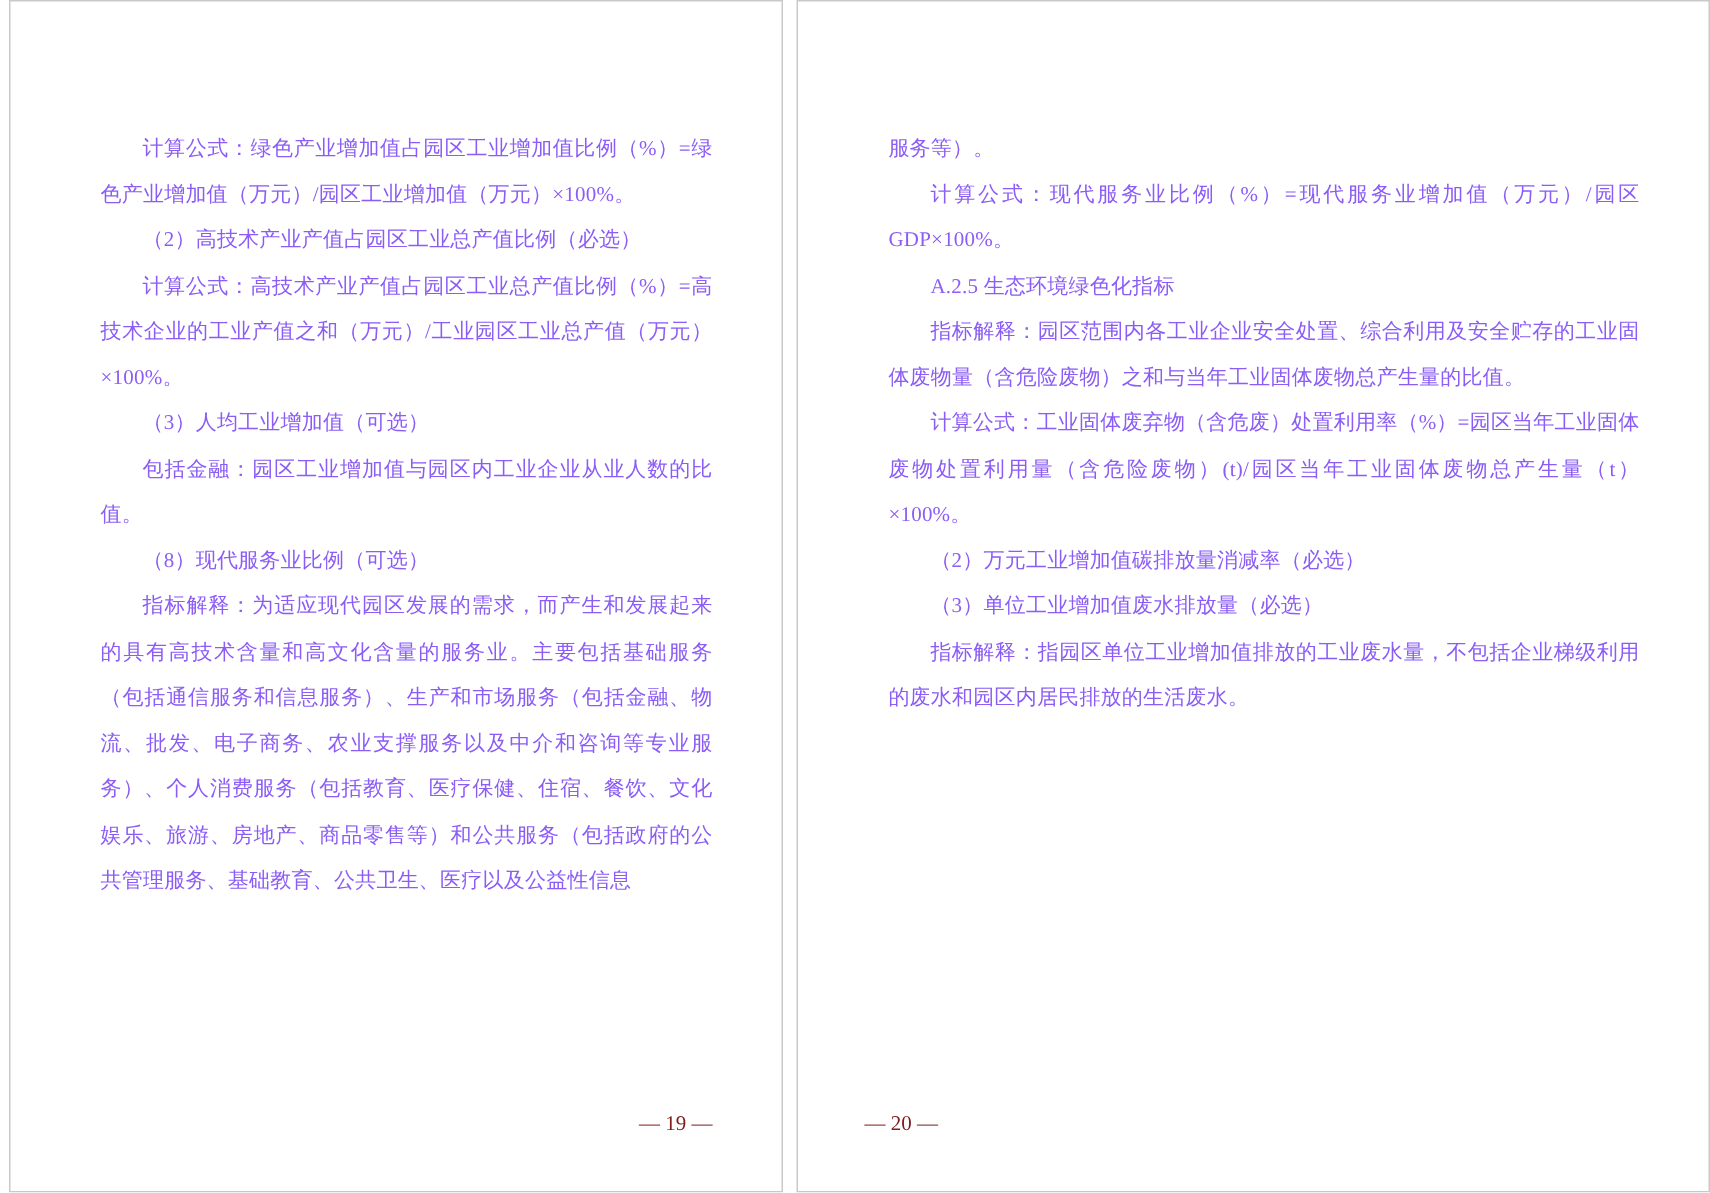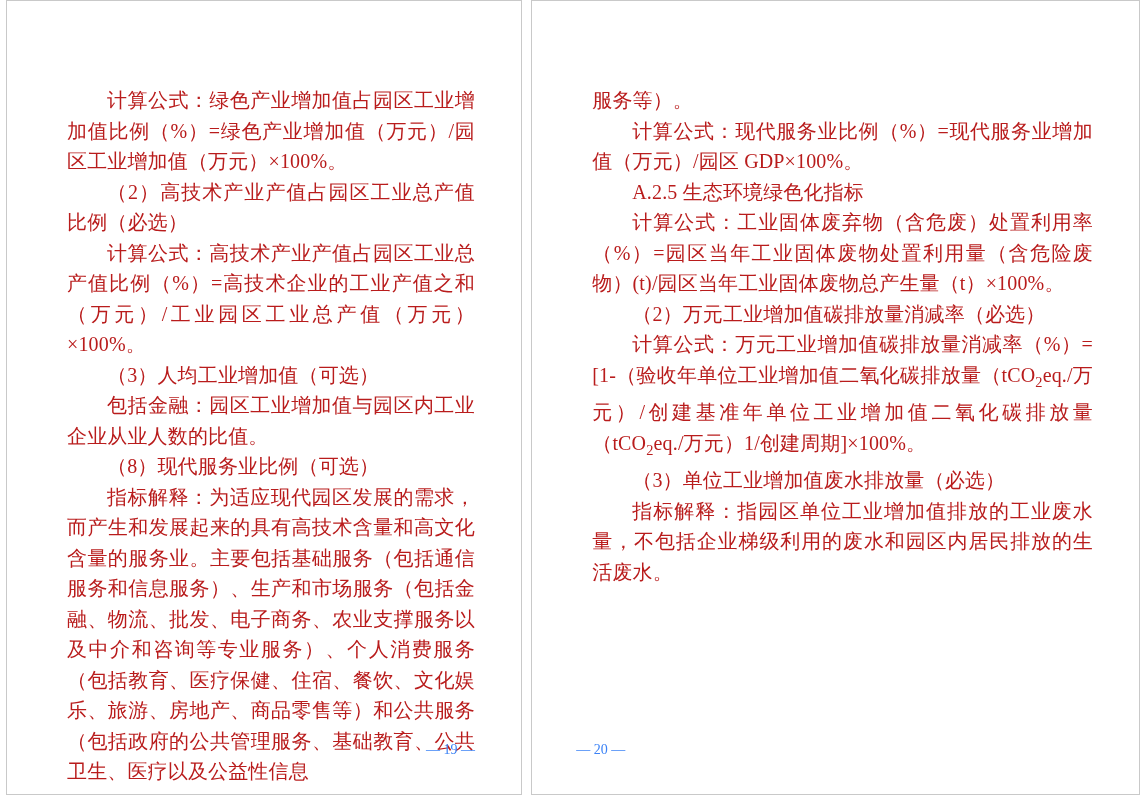--- a/index.html
+++ b/index.html
@@ -43,40 +43,40 @@
     height: 795px;
   }
   .page-body {
     position: absolute;
     left: 60px;
     right: 46px;
     top: 84px;
     bottom: 70px;
   }
   .para {
-    font-size: 20px;
+    font-size: 14px;
     line-height: 30.5px;
-    color: #b91c1c;
+    color: #8b5cf6;
     text-align: justify;
     text-justify: inter-ideograph;
     letter-spacing: 0.15px;
     margin: 0;
     text-indent: 2em;
   }
   .para.noindent {
     text-indent: 0;
   }
   .para.heading {
     text-indent: 2em;
   }
   .page-number {
     position: absolute;
     bottom: 36px;
     font-size: 14px;
-    color: #3b82f6;
+    color: #7f1d1d;
     font-family: "Liberation Serif", "DejaVu Serif", serif;
   }
   .page-left .page-number {
     right: 46px;
   }
   .page-right .page-number {
     left: 44px;
   }
   .sub {
     font-size: 0.72em;
@@ -101,22 +101,22 @@
     <div class="page-number">— 19 —</div>
   </div>
 
   <div class="page-gap"></div>
 
   <div class="page page-right">
     <div class="page-body">
       <p class="para noindent">服务等）。</p>
       <p class="para">计算公式：现代服务业比例（%）=现代服务业增加值（万元）/园区 GDP×100%。</p>
       <p class="para heading">A.2.5  生态环境绿色化指标</p>
+      <p class="para">指标解释：园区范围内各工业企业安全处置、综合利用及安全贮存的工业固体废物量（含危险废物）之和与当年工业固体废物总产生量的比值。</p>
       <p class="para">计算公式：工业固体废弃物（含危废）处置利用率（%）=园区当年工业固体废物处置利用量（含危险废物）(t)/园区当年工业固体废物总产生量（t）×100%。</p>
       <p class="para heading">（2）万元工业增加值碳排放量消减率（必选）</p>
-      <p class="para"><span>计算公式：万元工业增加值碳排放量消减率（%）=[1-（验收年单位工业增加值二氧化碳排放量（tCO</span><span class="sub">2</span><span>eq./万元）/创建基准年单位工业增加值二氧化碳排放量（tCO</span><span class="sub">2</span><span>eq./万元）1/创建周期]×100%。</span></p>
       <p class="para heading">（3）单位工业增加值废水排放量（必选）</p>
       <p class="para">指标解释：指园区单位工业增加值排放的工业废水量，不包括企业梯级利用的废水和园区内居民排放的生活废水。</p>
     </div>
     <div class="page-number">— 20 —</div>
   </div>
 
 </div>
 
 </body></html>

